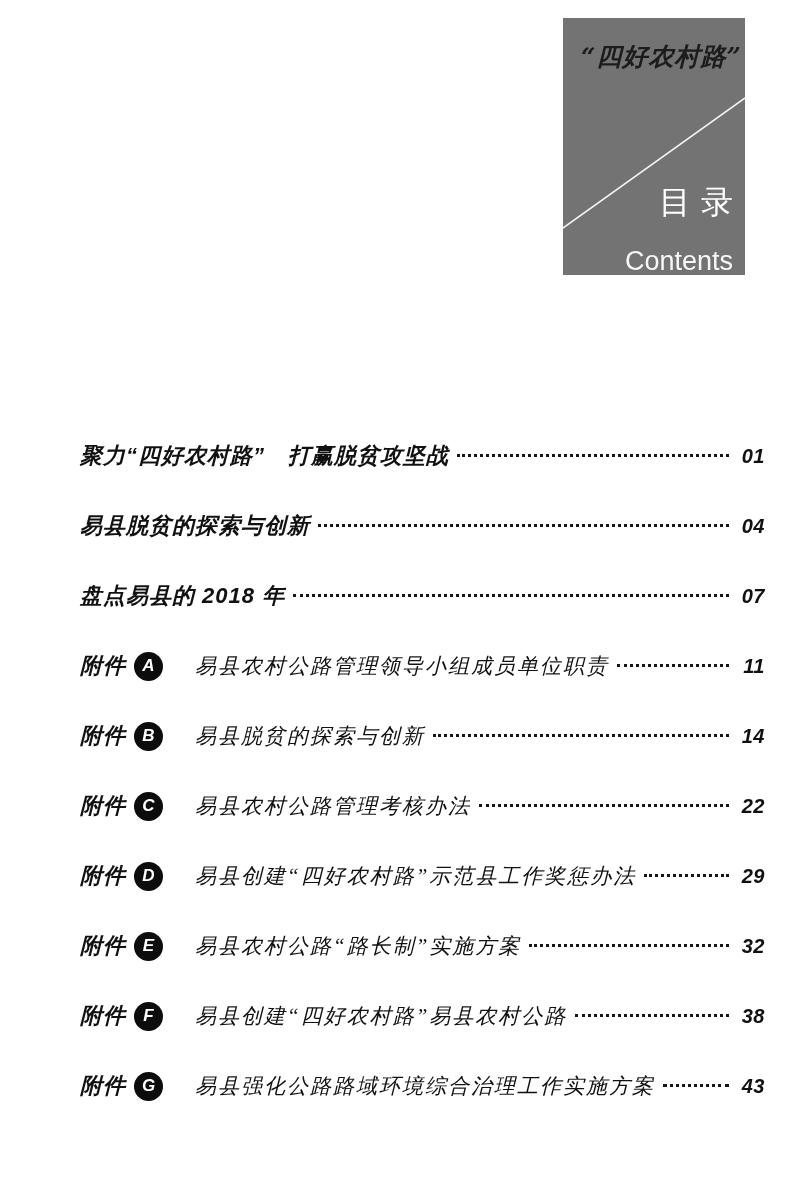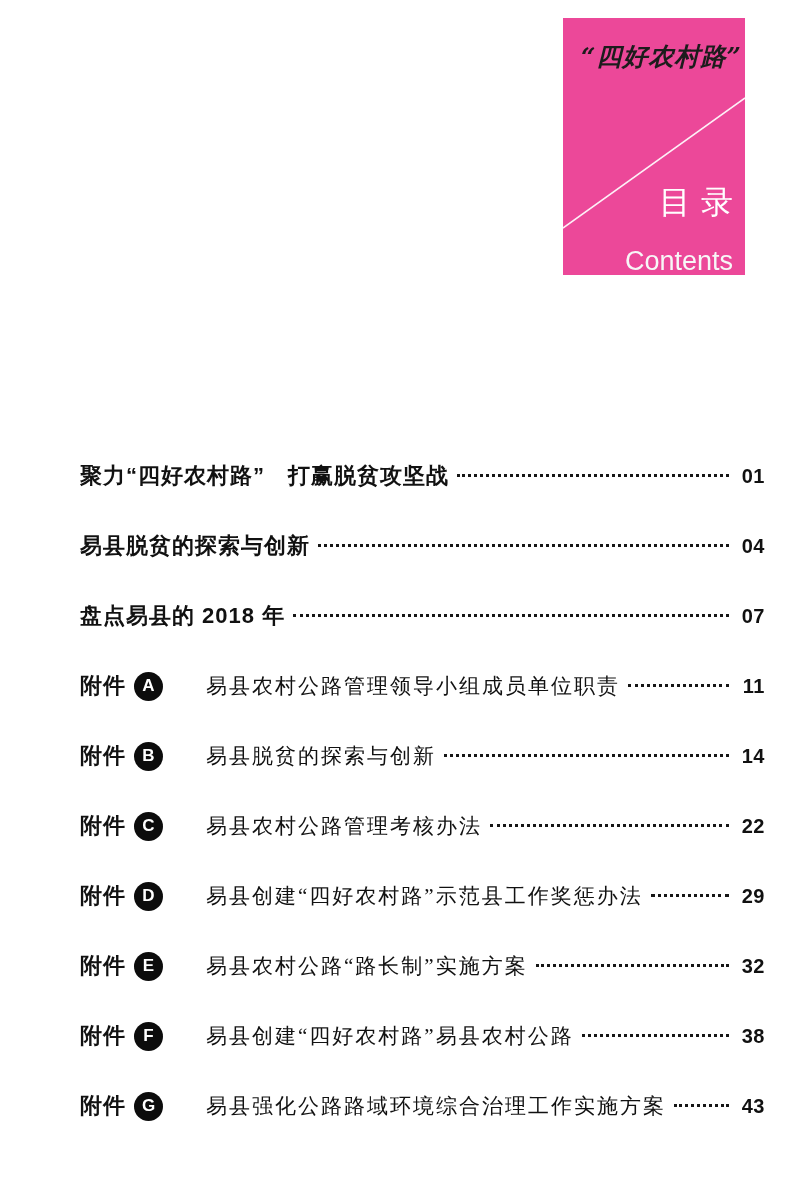--- a/index.html
+++ b/index.html
@@ -8,21 +8,21 @@
     background: #ffffff;
     font-family: "Liberation Sans", sans-serif;
     overflow: hidden;
     position: relative;
   }
   
   .header-box {
     position: absolute;
     left: 563px; top: 18px;
     width: 182px; height: 257px;
-    background: #ec4899;
+    background: #737373;
   }
   .header-box .diag {
     position: absolute; inset: 0;
     width: 100%; height: 100%;
   }
   .calligraphy {
     position: absolute;
     left: 18px; top: 22px;
     font-family: "DejaVu Serif", serif;
     font-style: italic;
@@ -47,43 +47,44 @@
     position: absolute;
     right: 12px; top: 230px;
     font-size: 27px;
     font-weight: 400;
     color: #f7f7f7;
     line-height: 1;
   }
   
   .toc {
     position: absolute;
-    left: 80px; top: 461px;
+    left: 80px; top: 441px;
     width: 685px;
+    font-style: italic;
   }
   .toc-row {
     display: flex;
     align-items: center;
     height: 30px;
     margin-bottom: 40px;
     color: #111;
   }
   .toc-row.main .title {
     font-family: "Liberation Sans", sans-serif;
     font-weight: 700;
     font-size: 22px;
     letter-spacing: 1px;
     white-space: nowrap;
   }
   .toc-row.attachment .title {
     font-family: "Liberation Serif", serif;
     font-weight: 500;
     font-size: 21px;
     letter-spacing: 2px;
-    margin-left: 43px;
+    margin-left: 32px;
     white-space: nowrap;
     text-align: right;
   }
   .att-label {
     font-weight: 700;
     font-size: 22px;
     letter-spacing: 1px;
     white-space: nowrap;
   }
   .letter-badge {

